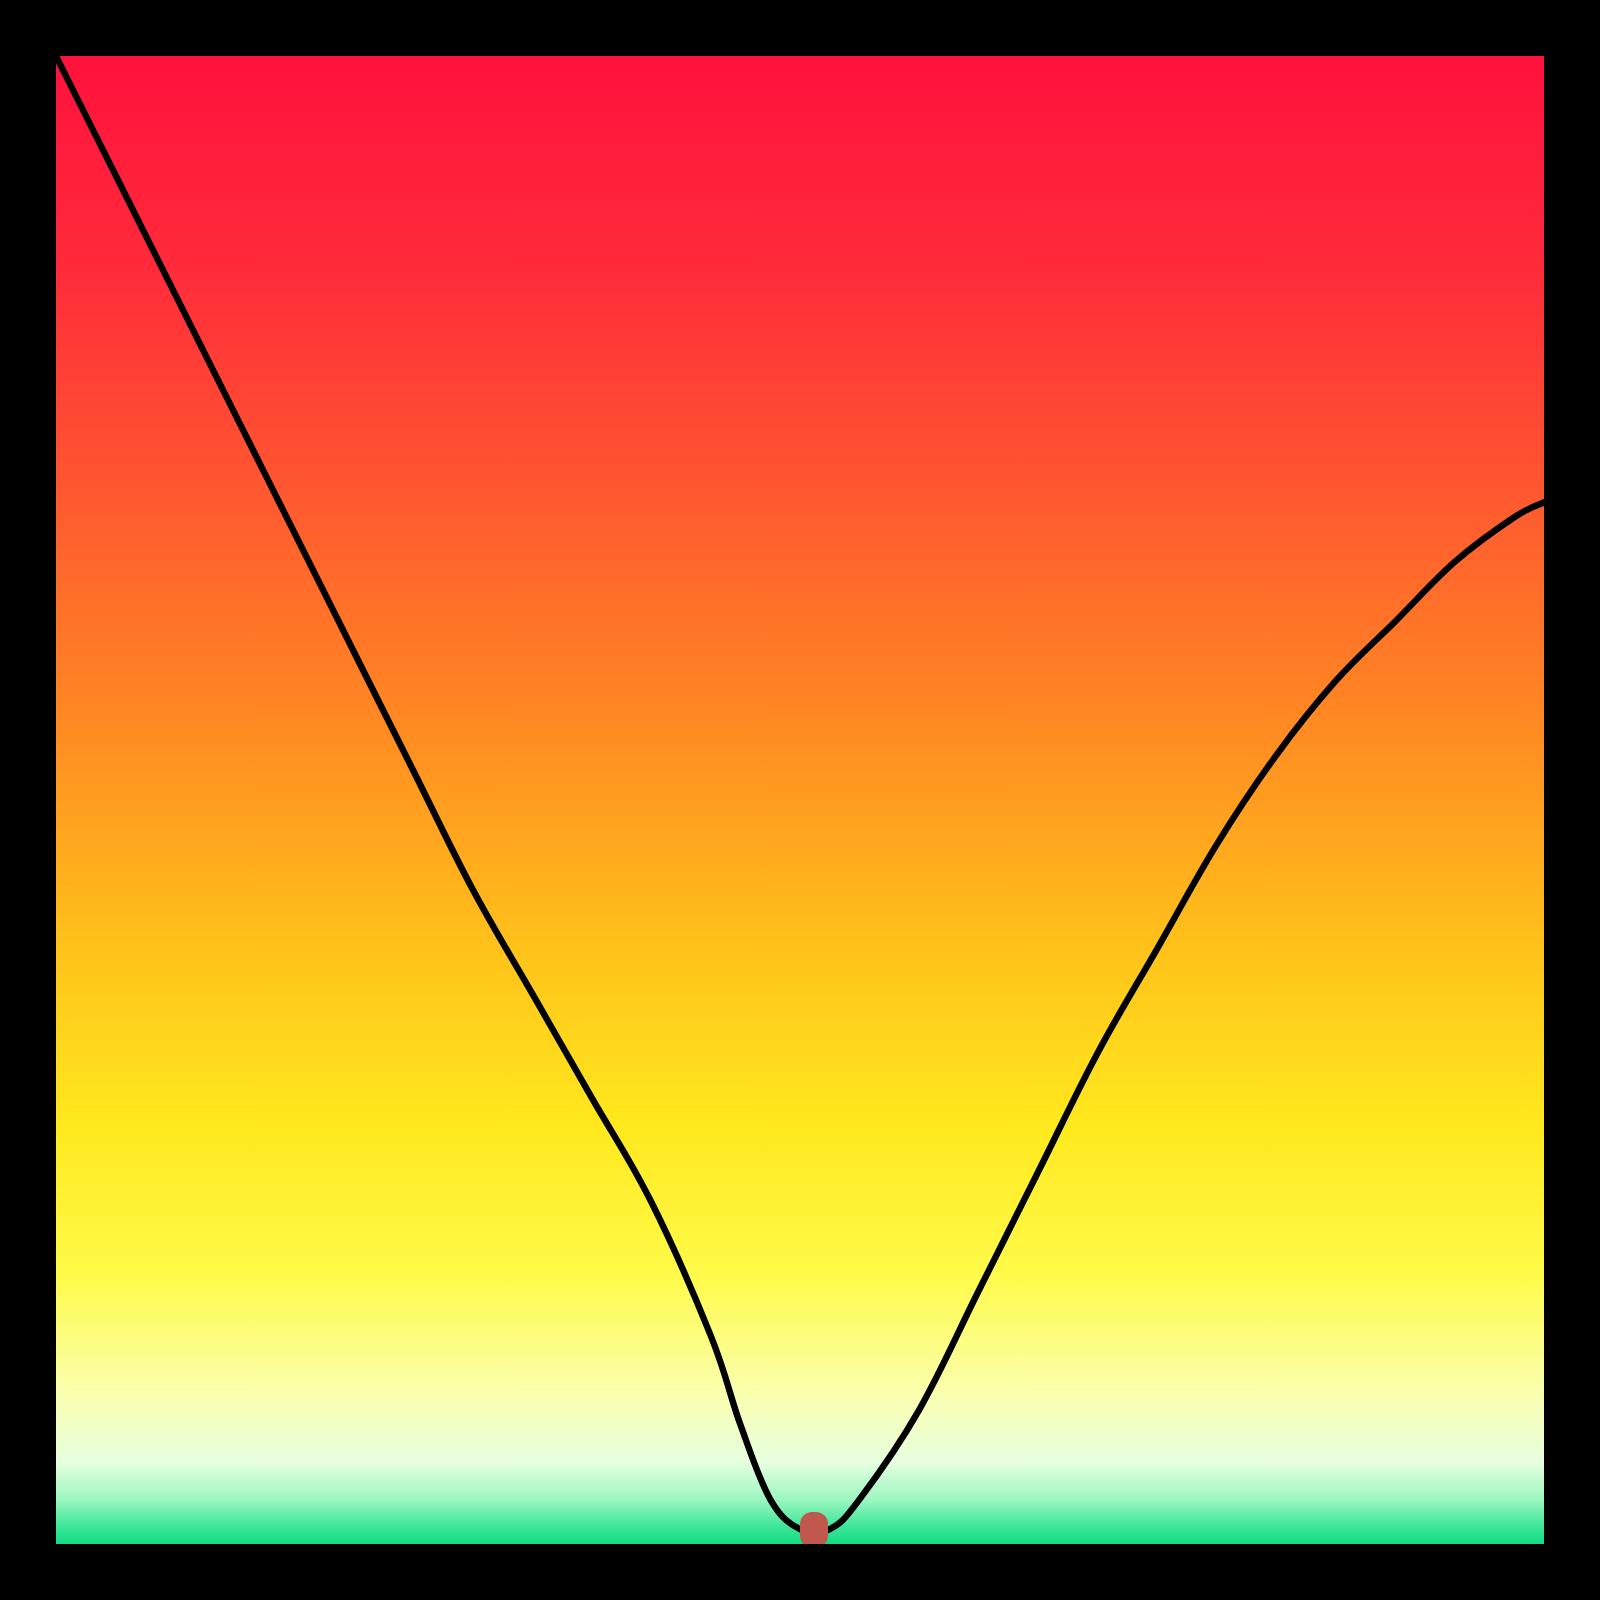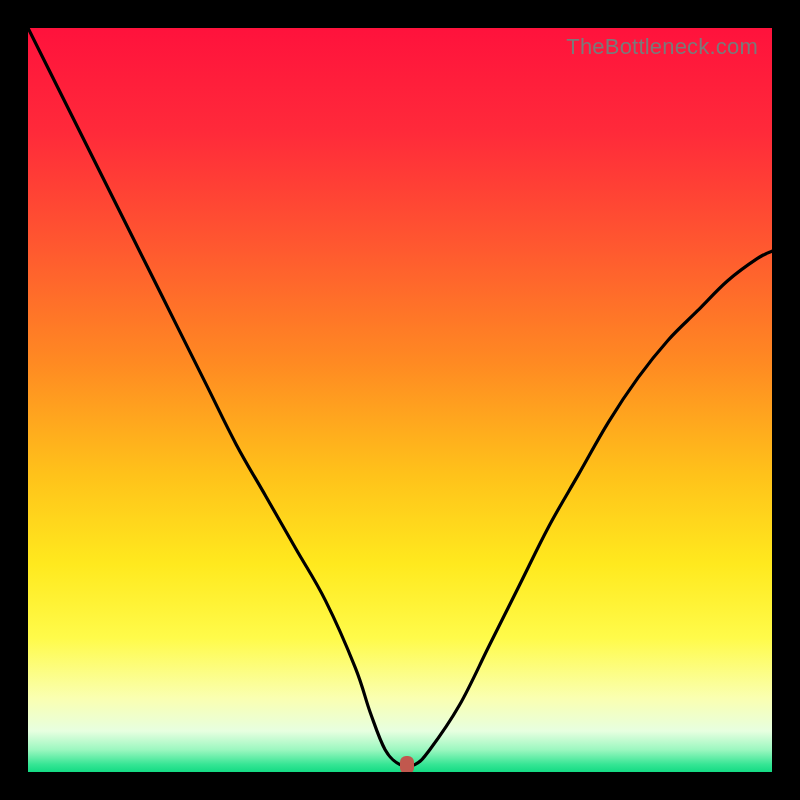--- a/index.html
+++ b/index.html
@@ -72,21 +72,20 @@
             <stop offset="90%" stop-color="#faffb0"></stop>
             <stop offset="94.5%" stop-color="#e7ffe0"></stop>
             <stop offset="97%" stop-color="#9cf7c0"></stop>
             <stop offset="99%" stop-color="#35e594"></stop>
             <stop offset="100%" stop-color="#14db84"></stop>
           </linearGradient>
       </defs>
       <rect x="0" y="0" width="744" height="744" fill="url(#bg-grad)"></rect>
     </svg>
 
-    <div class="watermark">TheBottleneck.com</div>
 
     <svg class="curve" viewBox="0 0 744 744" preserveAspectRatio="none">
       <path id="curve-path" d="M 0 0 C 5.3568 10.713599999999996, 19.046400000000002 38.09279999999997, 29.76 59.51999999999998 C 40.473600000000005 80.9472, 48.806400000000004 97.61280000000008, 59.52 119.04000000000008 C 70.2336 140.46720000000008, 78.5664 157.13279999999997, 89.28 178.55999999999995 C 99.9936 199.98719999999992, 108.3264 216.65279999999996, 119.04 238.07999999999998 C 129.7536 259.5072, 138.08640000000003 276.1728, 148.8 297.6 C 159.5136 319.02720000000005, 167.8464 335.69280000000003, 178.56 357.12 C 189.27360000000002 378.5472, 197.6064 396.55199999999996, 208.32000000000002 416.64 C 219.03360000000004 436.728, 227.36640000000003 449.9712, 238.08 468.72 C 248.7936 487.46880000000004, 257.1264 502.05119999999994, 267.84 520.8 C 278.55359999999996 539.5487999999999, 286.88640000000004 551.4528, 297.6 572.88 C 308.3136 594.3072, 319.32480000000004 619.7520000000001, 327.36 639.84 C 335.3952 659.928, 336.8832 669.7488000000001, 342.24 684.48 C 347.59680000000003 699.2112, 351.7632 712.3055999999999, 357.12 721.68 C 362.4768 731.0544, 366.6432 733.8815999999999, 372 736.56 C 377.3568 739.2384, 381.5232 739.2384, 386.88 736.56 C 392.2368 733.8815999999999, 393.7248000000001 732.3936, 401.76000000000005 721.68 C 409.7952 710.9663999999999, 420.8064 695.7887999999999, 431.52 677.04 C 442.23359999999997 658.2912, 450.5664 638.9472, 461.28 617.52 C 471.99359999999996 596.0928, 480.32640000000004 579.4272, 491.04 558 C 501.7536 536.5728, 510.08639999999997 518.568, 520.8 498.48 C 531.5136 478.392, 539.8463999999999 465.1488, 550.56 446.4 C 561.2736 427.65119999999996, 569.6064 411.7296, 580.32 394.32 C 591.0336000000001 376.9104, 599.3663999999999 364.4112, 610.0799999999999 349.68 C 620.7936 334.9488, 629.1264 324.5328, 639.84 312.48 C 650.5536000000001 300.4272, 658.8864 293.4336, 669.6 282.72 C 680.3136000000001 272.00640000000004, 688.6464 262.33439999999996, 699.36 252.95999999999998 C 710.0736 243.58559999999997, 721.0848 235.99679999999998, 729.12 230.64 C 737.1552 225.2832, 741.3216 224.53920000000002, 744 223.20000000000005" fill="none" stroke="#000000" stroke-width="3.2" stroke-linecap="round" stroke-linejoin="round"></path>
     </svg>
 
     <div class="marker" id="marker" style="left: 379.44px; top: 736.56px; background: rgb(193, 88, 78);"></div>
 
   </div>
 </div>
 

